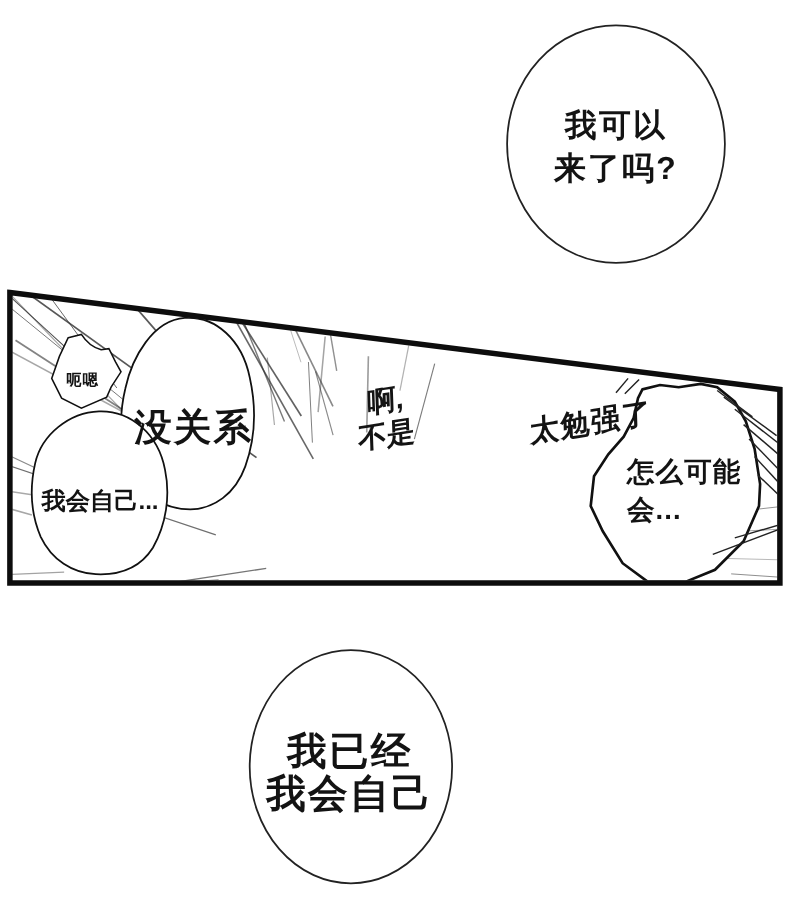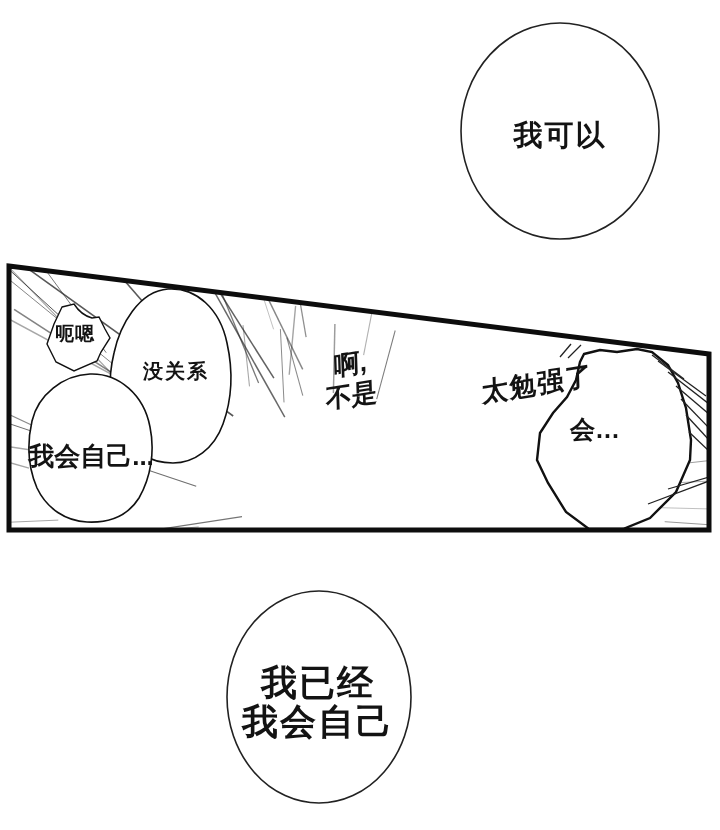--- a/index.html
+++ b/index.html
@@ -103,36 +103,38 @@
         <line x1="648" y1="504" x2="709" y2="481"></line>
         <line x1="668" y1="489" x2="709" y2="477"></line>
       </g>
     </g>
 
     <polygon points="9,266 709,354 709,530 9,530" fill="none" stroke="#0d0d0d" stroke-width="5" stroke-linejoin="miter"></polygon>
   </svg>
 
   <div class="txt" style="left:560px;top:135px;font-size:29px;line-height:39px;letter-spacing:2px">
     <div>我可以</div>
+    <div>来了吗?</div>
   </div>
 
-  <div class="txt" style="left:75px;top:334px;font-size:19px;letter-spacing:1px">呃嗯</div>
+  <div class="txt" style="left:75px;top:346px;font-size:14px;letter-spacing:1px">呃嗯</div>
 
-  <div class="txt" style="left:176px;top:371px;font-size:20px;letter-spacing:2px">没关系</div>
+  <div class="txt" style="left:176px;top:389px;font-size:34px;letter-spacing:2px">没关系</div>
 
-  <div class="txt" style="left:91px;top:456px;font-size:26px">我会自己...</div>
+  <div class="txt" style="left:91px;top:456px;font-size:22px">我会自己...</div>
 
   <div class="txt rot" style="left:351px;top:380px;font-size:26px;line-height:31px">
     <div>啊,</div>
     <div>不是</div>
   </div>
 
   <div class="txt rot" style="left:537px;top:384px;font-size:27px;letter-spacing:1px">太勉强了</div>
 
   <div class="txt tl" style="left:570px;top:412px;font-size:25px;line-height:35px;letter-spacing:1px">
+    <div>怎么可能</div>
     <div>会...</div>
   </div>
 
   <div class="txt" style="left:318px;top:702px;font-size:36px;line-height:39px;letter-spacing:2px">
     <div>我已经</div>
     <div>我会自己</div>
   </div>
 
 </div>
 

